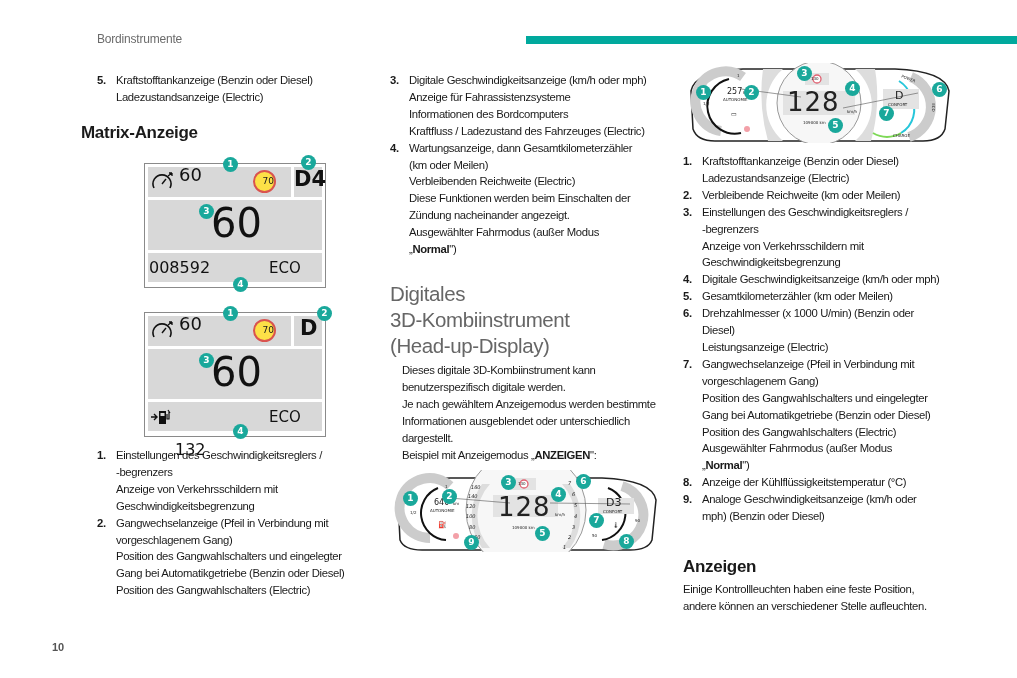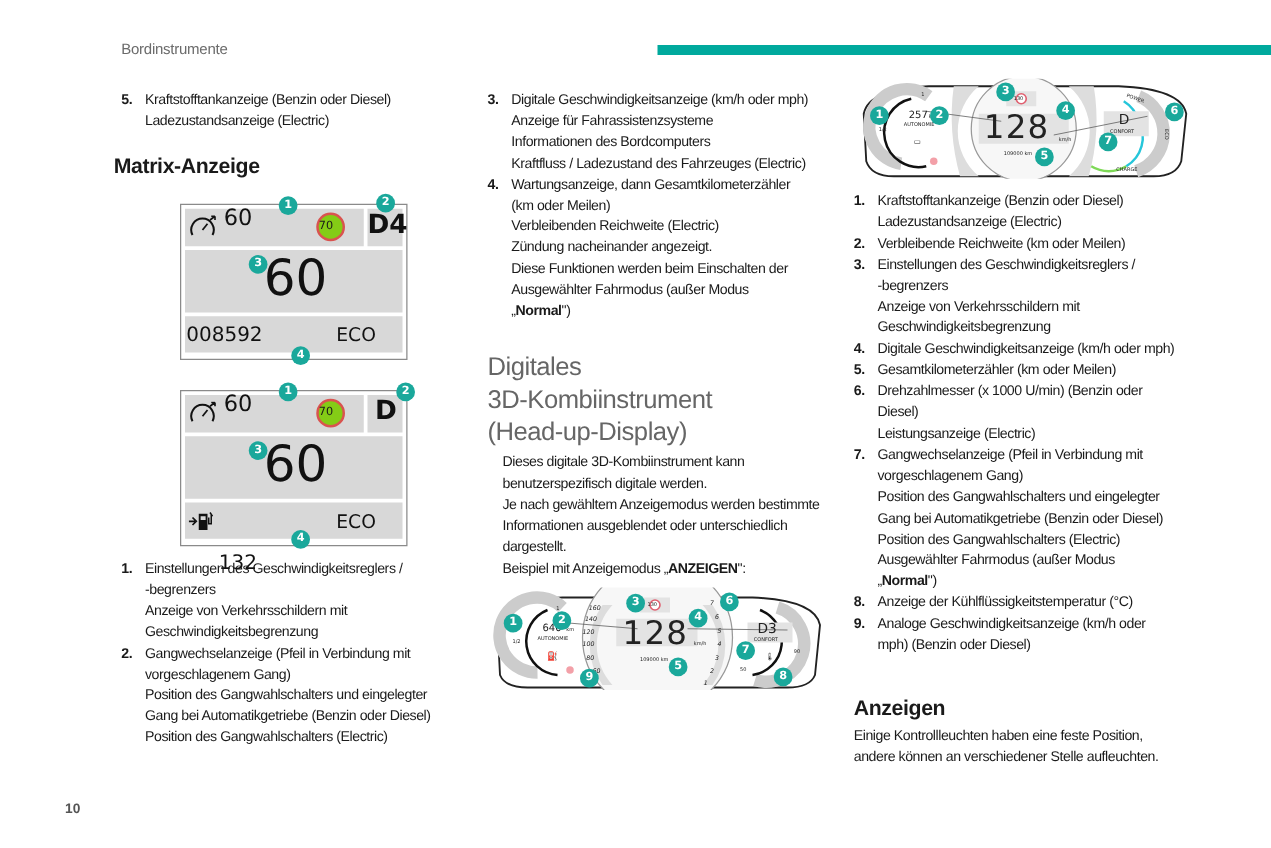--- a/index.html
+++ b/index.html
@@ -12,38 +12,38 @@
   .li{position:relative;padding-left:19px;}
   .li .n{position:absolute;left:0;top:0;font-weight:bold;}
   .h2{font-size:17px;font-weight:bold;letter-spacing:-0.3px;}
   .h-big{font-size:20.5px;line-height:26px;color:#666;letter-spacing:-0.4px;}
   b{font-weight:bold;}
   
   .mx{position:absolute;width:180px;height:123px;border:1px solid #8a8a8a;background:#fff;}
   .mx .cell{position:absolute;background:#d8d8d8;}
   .mx .t{position:absolute;font-family:"DejaVu Sans",sans-serif;color:#111;}
   .badge{position:absolute;width:15px;height:15px;border-radius:50%;color:#fff;font-size:9px;font-weight:bold;text-align:center;line-height:15px;font-family:"DejaVu Sans",sans-serif;}
-  .sign{position:absolute;width:19px;height:19px;border:2px solid #d9534f;border-radius:50%;background:#84cc16;font-size:9px;text-align:left;line-height:19px;font-family:"DejaVu Sans",sans-serif;}
+  .sign{position:absolute;width:19px;height:19px;border:2px solid #d9534f;border-radius:50%;background:#fde047;font-size:9px;text-align:right;line-height:19px;font-family:"DejaVu Sans",sans-serif;}
   
   .cluster{position:absolute;}
   .cl-text{position:absolute;font-family:"DejaVu Sans",sans-serif;color:#222;white-space:nowrap;}
 </style>
 </head>
 <body>
 
 <div class="abs hdr-title">Bordinstrumente</div>
 <div class="abs hdr-bar" style="background:#00a99d;"></div>
 
 <div class="abs txt li" style="left:97px;top:72px;width:270px;">
   <span class="n">5.</span>
   <div>Kraftstofftankanzeige (Benzin oder Diesel)</div>
   <div>Ladezustandsanzeige (Electric)</div>
 </div>
 
-<div class="abs h2" style="left:91px;top:123px;">Matrix-Anzeige</div>
+<div class="abs h2" style="left:81px;top:123px;">Matrix-Anzeige</div>
 
 <div class="mx" style="left:144px;top:163px;">
   <div class="cell" style="left:3px;top:3px;width:143px;height:30px;"></div>
   <div class="cell" style="left:149px;top:3px;width:28px;height:30px;"></div>
   <div class="cell" style="left:3px;top:36px;width:174px;height:50px;"></div>
   <div class="cell" style="left:3px;top:89px;width:174px;height:29px;"></div>
   <svg class="abs" style="left:7px;top:8px;" width="22" height="20" viewBox="0 0 22 20">
     <path d="M2 16 A9 9 0 1 1 18 16" fill="none" stroke="#111" stroke-width="1.6"></path>
     <line x1="10" y1="12" x2="14" y2="7" stroke="#111" stroke-width="1.4"></line>
     <path d="M16 4 l4 -3 M20 1 l-3 0 M20 1 l0 3" stroke="#111" stroke-width="1.3" fill="none"></path>
@@ -114,22 +114,22 @@
     <div>Digitale Geschwindigkeitsanzeige (km/h oder mph)</div>
     <div>Anzeige für Fahrassistenzsysteme</div>
     <div>Informationen des Bordcomputers</div>
     <div>Kraftfluss / Ladezustand des Fahrzeuges (Electric)</div>
   </div>
   <div class="li">
     <span class="n">4.</span>
     <div>Wartungsanzeige, dann Gesamtkilometerzähler</div>
     <div>(km oder Meilen)</div>
     <div>Verbleibenden Reichweite (Electric)</div>
+    <div>Diese Funktionen werden beim Einschalten der</div>
     <div>Zündung nacheinander angezeigt.</div>
-    <div>Diese Funktionen werden beim Einschalten der</div>
     <div>Ausgewählter Fahrmodus (außer Modus</div>
     <div><span>„</span><b>Normal</b><span>")</span></div>
   </div>
 </div>
 
 <div class="abs h-big" style="left:390px;top:281px;">
   <div>Digitales</div>
   <div>3D-Kombiinstrument</div>
   <div>(Head-up-Display)</div>
 </div>

